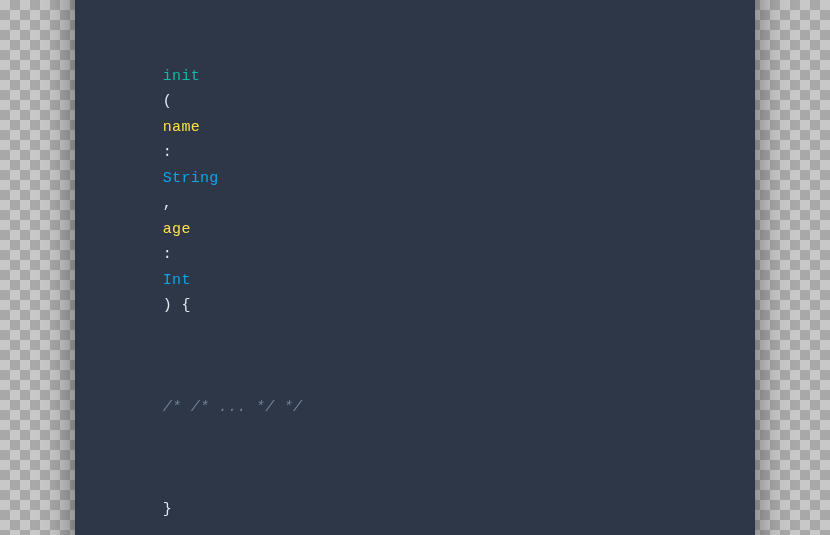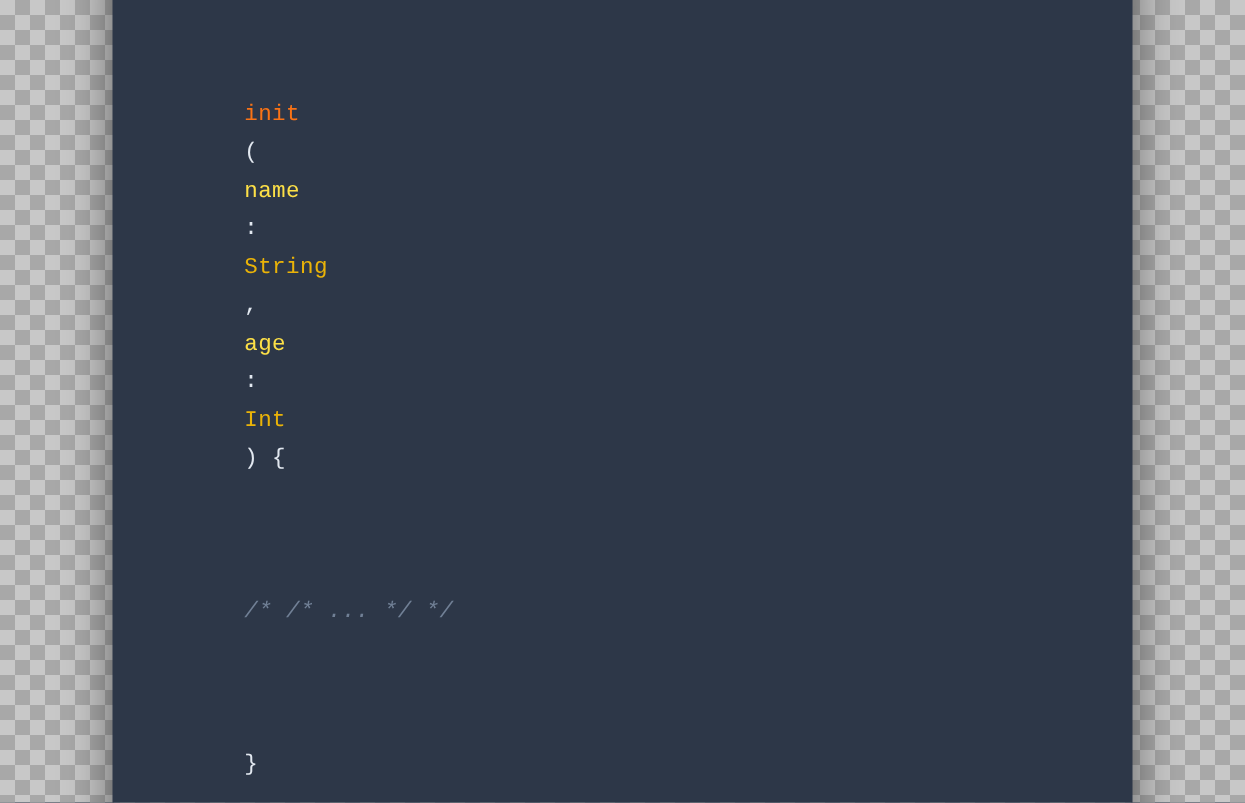--- a/index.html
+++ b/index.html
@@ -38,22 +38,22 @@
     }
 
     .line {
       display: block;
       white-space: pre;
     }
 
     .blank { display: block; height: 1.7em; } 
     .punct       { color: #e2e8f0; } 
     .prop-name   { color: #fde047; } 
-    .type-name   { color: #eab308; text-align: right; } 
-    .kw-init     { color: #f97316; } 
+    .type-name   { color: #0ea5e9; text-align: right; } 
+    .kw-init     { color: #14b8a6; } 
     .comment     { color: #718096; font-style: italic; } 
     .plain       { color: #e2e8f0; } 
   </style>
 </head>
 <body>
 
 <div class="code-window">
   <div class="code-content">
 
     <span class="blank"></span>

